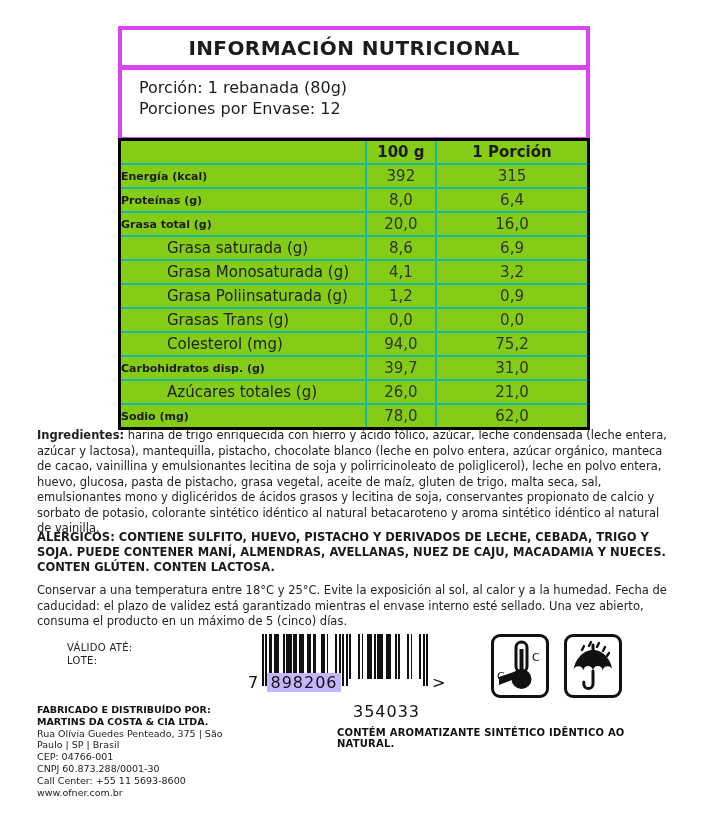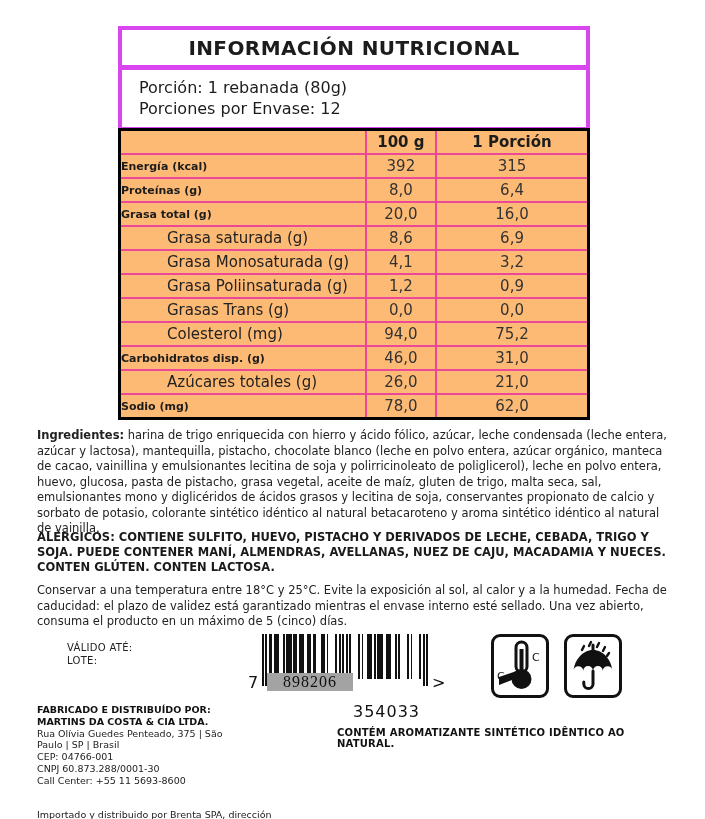--- a/index.html
+++ b/index.html
@@ -4,25 +4,25 @@
 <style>
   html,body{margin:0;padding:0;background:#fff;}
   .page{position:relative;width:705px;height:819px;background:#ffffff;
         font-family:"DejaVu Sans",sans-serif;color:#1c1c1c;overflow:hidden;}
 
   
   .nutri{position:absolute;left:118px;top:26px;width:472px;}
   .nbox{border:4px solid #d946ef;background:#fff;box-sizing:border-box;}
   .title-box{height:43px;display:flex;align-items:center;justify-content:center;
              font-weight:bold;font-size:20px;letter-spacing:.4px;}
-  .portion-box{margin-top:-3px;padding:7px 6px 8px 17px;font-size:16px;line-height:21px;}
+  .portion-box{margin-top:-3px;padding:7px 6px 18px 17px;font-size:16px;line-height:21px;}
   table.nutri-table{width:100%;border-collapse:collapse;table-layout:fixed;
                     margin-top:-3px;border:3px solid #000;}
-  .nutri-table td{border:2px solid #ec4899;height:22px;padding:0;font-size:15px;
-                  vertical-align:middle;background:#fdba74;}
+  .nutri-table td{border:2px solid #14b8a6;height:22px;padding:0;font-size:15px;
+                  vertical-align:middle;background:#84cc16;}
   .hcell{font-weight:bold;font-size:16px;text-align:center;}
   .lbl{text-align:left;padding-left:12px;}
   .row-bold .lbl{font-weight:bold;font-size:11px;margin-top:47px;}
   .row-sub  .lbl{padding-left:46px;font-size:15px;color:#222;}
   .val{text-align:center;color:#333;}
 
   
   .para{position:absolute;left:37px;width:636px;font-size:11.5px;line-height:15.5px;
         color:#222;text-align:left;}
   .ingredients{top:428px;}
@@ -32,21 +32,21 @@
   .validity{position:absolute;left:67px;top:641px;font-size:10px;line-height:13px;
             font-weight:500;letter-spacing:.3px;color:#222;}
 
   
   .barcode{position:absolute;left:262px;top:634px;width:166px;height:56px;}
   .barcode .bars{position:absolute;left:0;top:0;width:166px;height:52px;}
   .barcode .bars svg{display:block;width:166px;height:52px;}
   .bc-digit{position:absolute;top:39px;font-size:16px;color:#111;
             font-family:"DejaVu Sans",sans-serif;}
   .bc-lead{left:-14px;}
-  .bc-g1{left:5px;width:86px;text-align:center;background:#a3a3a3;letter-spacing:1px;font-family:Liberation Serif, serif;}
+  .bc-g1{left:5px;width:74px;text-align:center;background:#c4b5fd;letter-spacing:1px;}
   .bc-g2{left:88px;width:73px;text-align:center;background:#fff;letter-spacing:1px;margin-top:29px;}
   .bc-tail{left:170px;}
 
   
   .care-icon{position:absolute;top:634px;width:58px;height:64px;border:3px solid #111;
              border-radius:9px;box-sizing:border-box;background:#fff;}
   .icon-temp{left:491px;}
   .icon-dry{left:564px;}
   .care-icon svg{display:block;width:100%;height:100%;}
 
@@ -116,21 +116,21 @@
         <td class="val">0,0</td>
         <td class="val">0,0</td>
       </tr>
       <tr class="row-sub">
         <td class="lbl">Colesterol (mg)</td>
         <td class="val">94,0</td>
         <td class="val">75,2</td>
       </tr>
       <tr class="row-bold">
         <td class="lbl">Carbohidratos disp. (g)</td>
-        <td class="val">46,0</td>
+        <td class="val">39,7</td>
         <td class="val">31,0</td>
       </tr>
       <tr class="row-sub">
         <td class="lbl">Azúcares totales (g)</td>
         <td class="val">26,0</td>
         <td class="val">21,0</td>
       </tr>
       <tr class="row-bold">
         <td class="lbl">Sodio (mg)</td>
         <td class="val">78,0</td>
@@ -247,20 +247,21 @@
   </div>
 
   <div class="mfr">
     <div class="b">FABRICADO E DISTRIBUÍDO POR:</div>
     <div class="b">MARTINS DA COSTA &amp; CIA LTDA.</div>
     <div>Rua Olívia Guedes Penteado, 375 | São</div>
     <div>Paulo | SP | Brasil</div>
     <div>CEP: 04766-001</div>
     <div>CNPJ 60.873.288/0001-30</div>
     <div>Call Center: +55 11 5693-8600</div>
+    <div>www.ofner.com.br</div>
     <div class="importer">
       <div>Importado y distribuido por Brenta SPA, dirección</div>
 
     </div>
   </div>
 
   <div class="aroma">CONTÉM AROMATIZANTE SINTÉTICO IDÊNTICO AO NATURAL.</div>
 
 </div>
 

